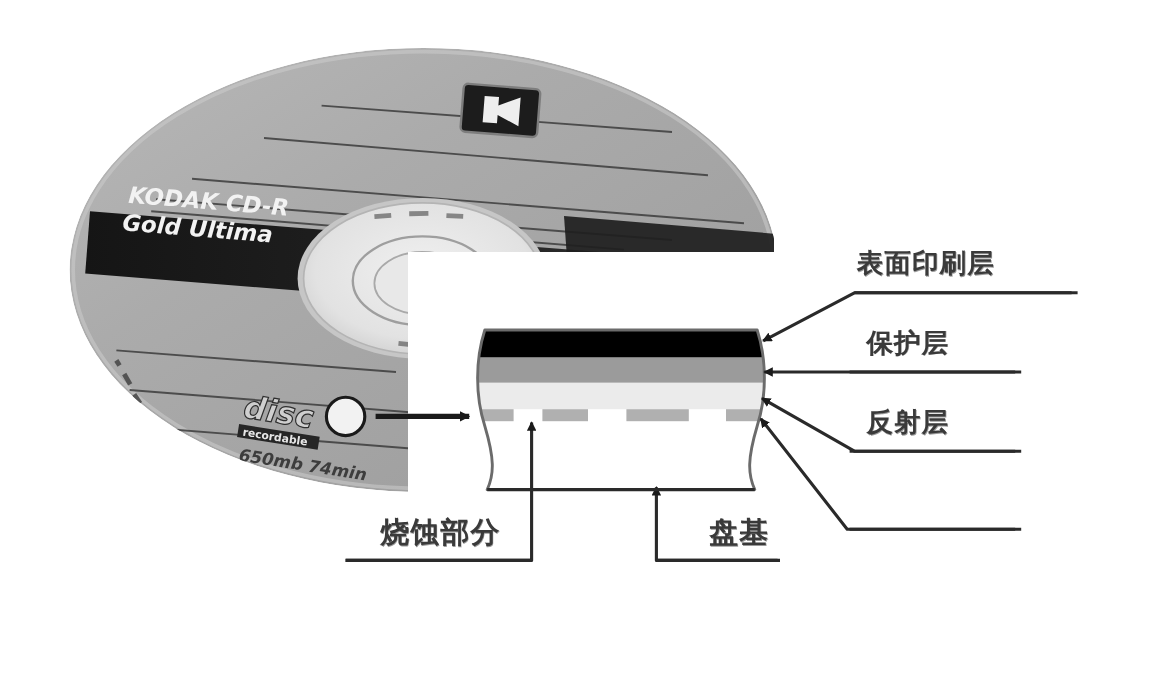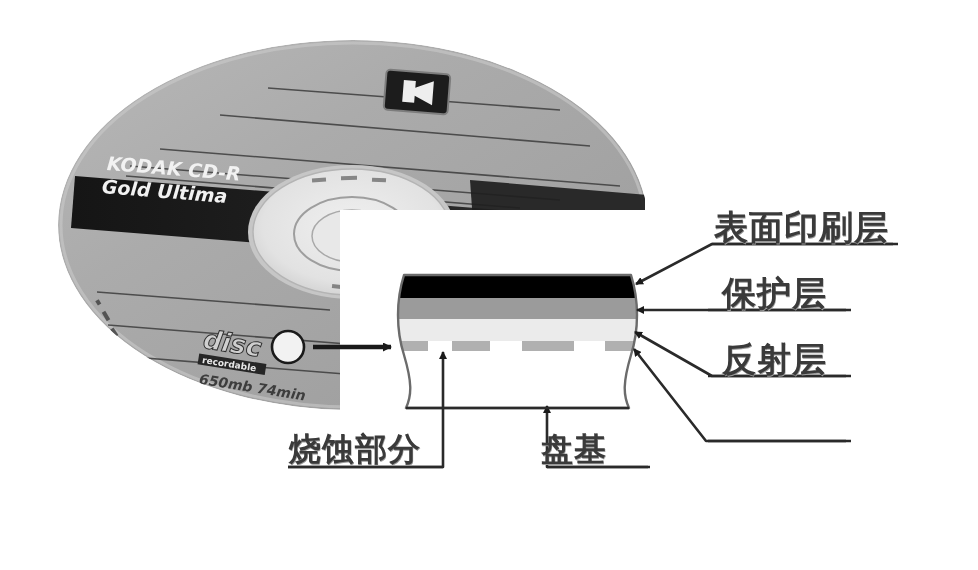--- a/index.html
+++ b/index.html
@@ -29,22 +29,22 @@
   }
   .cnlabel {
     position: absolute;
     font-family: "DejaVu Sans", "Liberation Sans", sans-serif;
     font-weight: 700;
     color: #3a3a3a;
     white-space: nowrap;
     letter-spacing: 1px;
     text-shadow: 0.6px 0.6px 0 #9a9a9a;
   }
-  .lbl-right { font-size: 34px; }
-  .lbl-bottom { font-size: 32px; }
+  .lbl-right { font-size: 22px; }
+  .lbl-bottom { font-size: 24px; margin-left: 28px; }
   .disc-text {
     position: absolute;
     white-space: nowrap;
     color: #f2f2f2;
     font-style: italic;
     font-weight: 700;
     font-family: "DejaVu Sans", "Liberation Sans", sans-serif;
   }
 </style>
 </head>
@@ -234,15 +234,15 @@
 
   <div class="cnlabel lbl-right" style="left:714px; top:205px;">表面印刷层</div>
 
   <div class="cnlabel lbl-right" style="left:722px; top:337px;">反射层</div>
 
   <div class="cnlabel lbl-right" style="left:722px; top:271px;">保护层</div>
 
 
   <div class="cnlabel lbl-bottom" style="left:289px; top:428px;">烧蚀部分</div>
 
-  <div class="cnlabel lbl-bottom" style="left:541px; top:428px;">盘基</div>
+  <div class="cnlabel lbl-bottom" style="left:563px; top:428px;">盘基</div>
 
 </div>
 
 </body></html>

